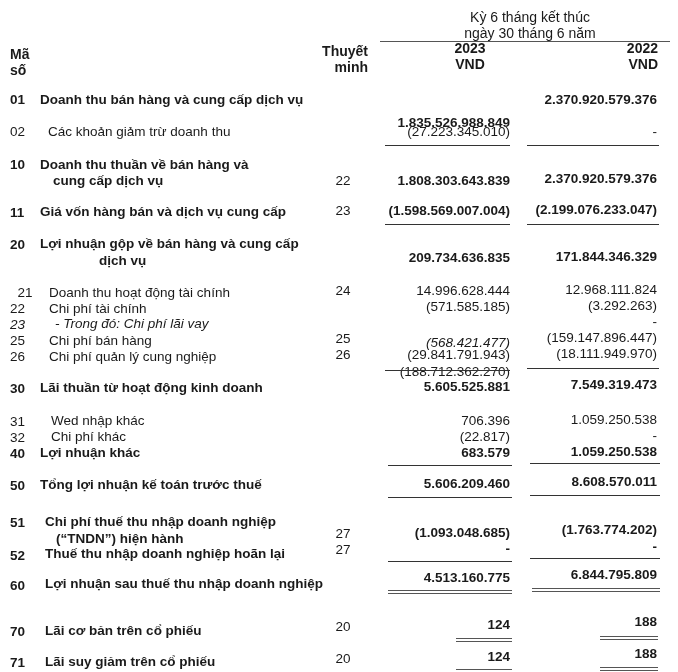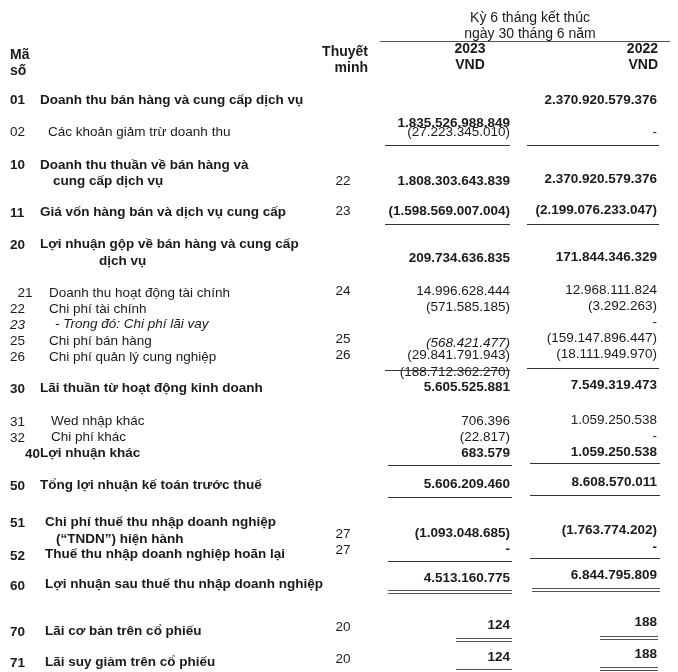--- a/index.html
+++ b/index.html
@@ -129,21 +129,21 @@
   <div class="abs v23" style="top:413px;">706.396</div>
   <div class="abs v22" style="top:412px;">1.059.250.538</div>
 </div>
 <div>
   <div class="abs code" style="top:430px;">32</div>
   <div class="abs label" style="left:51px; top:429px;">Chi phí khác</div>
   <div class="abs v23" style="top:429px;">(22.817)</div>
   <div class="abs v22" style="top:428px;">-</div>
 </div>
 <div>
-  <div class="abs code b" style="top:446px;text-align:right;">40</div>
+  <div class="abs code b" style="top:446px;">40</div>
   <div class="abs label b" style="top:445px;">Lợi nhuận khác</div>
   <div class="abs v23 b" style="top:445px;">683.579</div>
   <div class="abs v22 b" style="top:444px;">1.059.250.538</div>
 </div>
 <div class="line" style="left:388px; width:124px; top:465px;"></div>
 <div class="line" style="left:530px; width:130px; top:463px;"></div>
 
 <div>
   <div class="abs code b" style="top:478px;">50</div>
   <div class="abs label b" style="top:477px;">Tổng lợi nhuận kế toán trước thuế</div>

